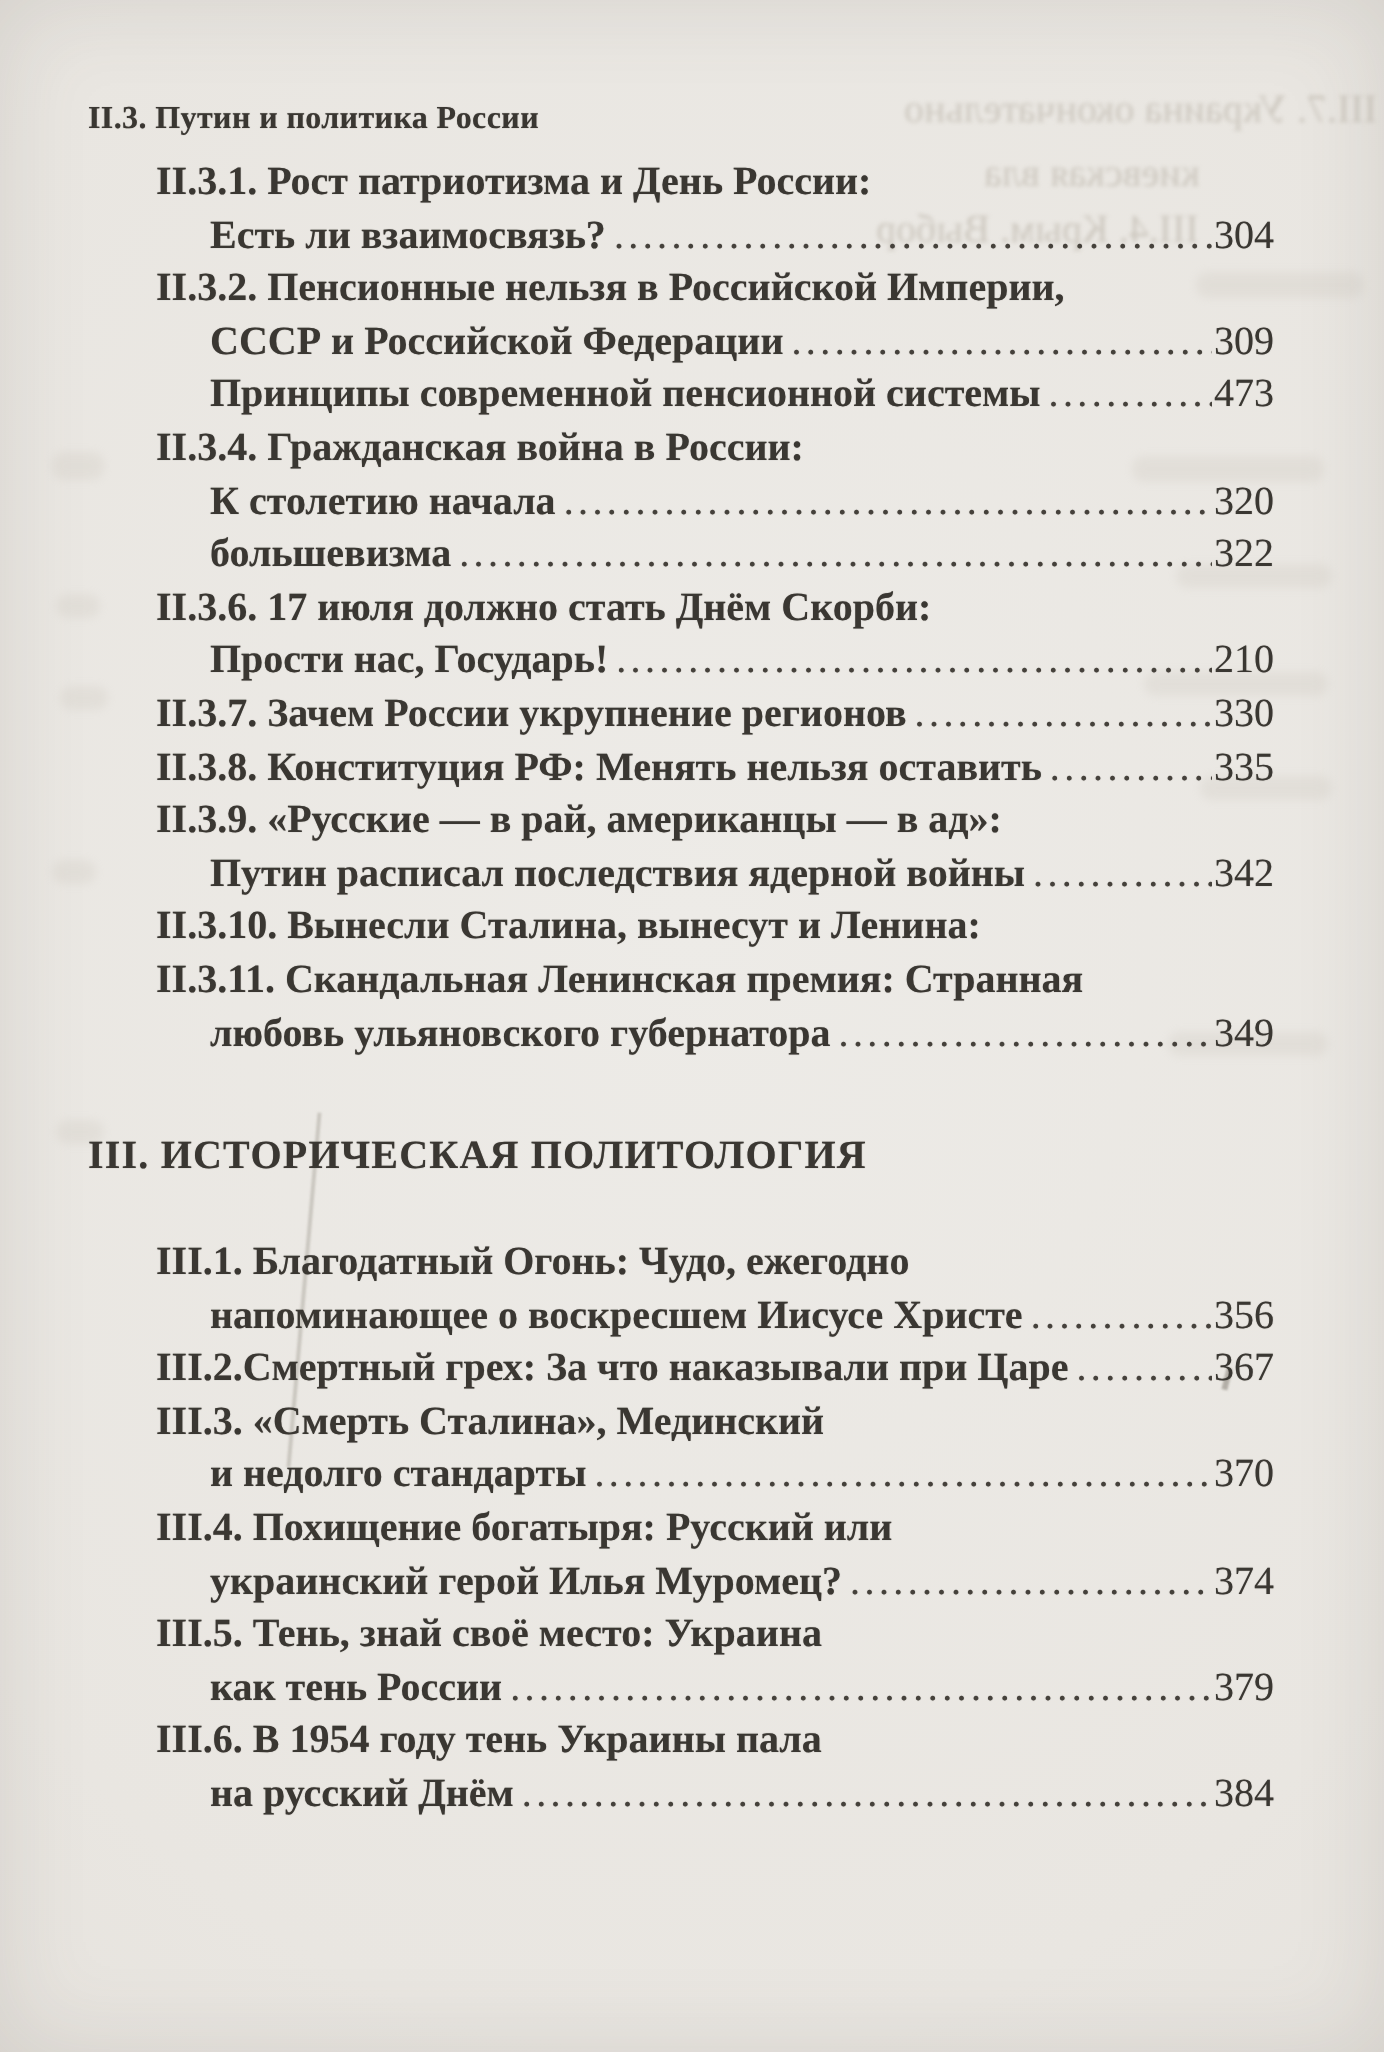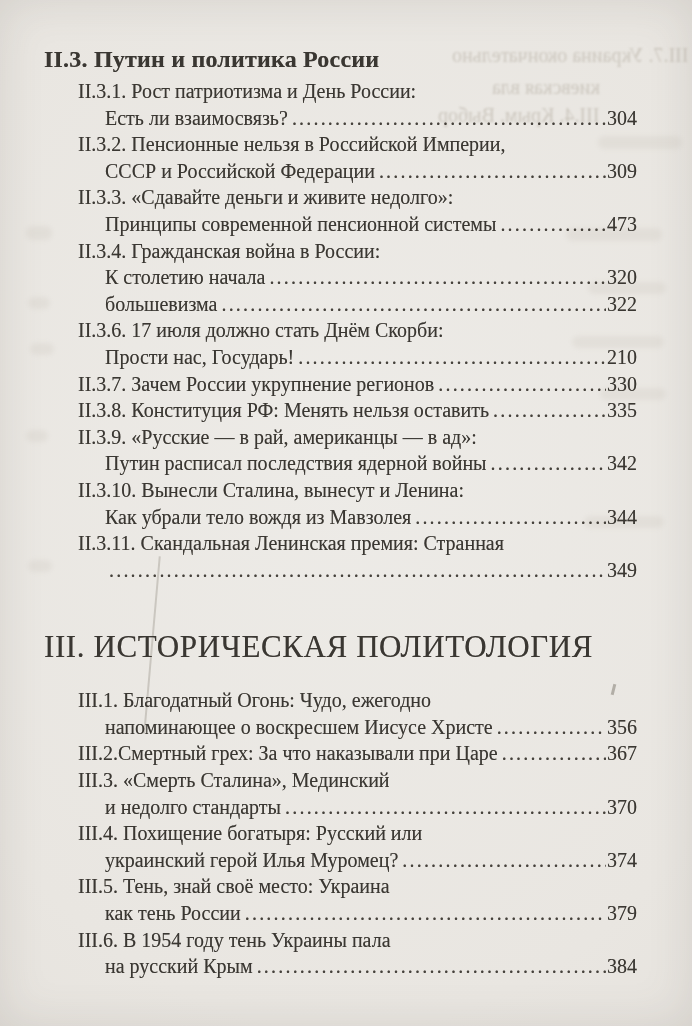--- a/index.html
+++ b/index.html
@@ -57,48 +57,48 @@
     filter: blur(0.4px);
   }
   
   .content {
     position: absolute;
     left: 44px;
     right: 55px;
     top: 46px;
   }
   .toc-subheading {
-    font-size: 24px;
+    font-size: 16px;
     font-weight: 700;
     line-height: 27px;
     margin-bottom: 5px;
     letter-spacing: 0.2px;
     text-shadow: 0 0 0.5px rgba(55, 50, 44, 0.55);
   }
   .toc-heading {
-    font-size: 31px;
-    font-weight: 400;
+    font-size: 20px;
+    font-weight: 700;
     line-height: 32px;
-    margin-top: 48px;
+    margin-top: 32px;
     margin-bottom: 24px;
     letter-spacing: 0.6px;
     text-shadow: 0 0 0.5px rgba(55, 50, 44, 0.5);
   }
   .entries {
     font-size: 20px;
     line-height: 26.6px;
   }
   .line {
     display: flex;
     align-items: baseline;
     text-shadow: 0 0 0.5px rgba(55, 50, 44, 0.45);
   }
   .line.first { padding-left: 34px; }
   .line.cont  { padding-left: 61px; }
-  .line-text { white-space: nowrap; }
+  .line-text { white-space: nowrap; font-weight: bold; }
   .leader {
     flex: 1 1 auto;
     overflow: hidden;
     white-space: nowrap;
     margin: 0 1px 0 4px;
     color: #45413b;
   }
   .leader::after {
     content: "....................................................................................................................................";
     letter-spacing: 2.2px;
@@ -150,23 +150,20 @@
           <div class="line first">
             <span class="line-text">II.3.2. Пенсионные нельзя в Российской Империи,</span>
           </div>
           <div class="line cont">
             <span class="line-text">СССР и Российской Федерации</span>
             <span class="leader"></span>
             <span class="page-num">309</span>
           </div>
         </div>
         <div class="entry">
-          <div class="line first">
-            <span class="line-text">II.3.3. «Сдавайте деньги и живите недолго»:</span>
-          </div>
           <div class="line cont">
             <span class="line-text">Принципы современной пенсионной системы</span>
             <span class="leader"></span>
             <span class="page-num">473</span>
           </div>
         </div>
         <div class="entry">
           <div class="line first">
             <span class="line-text">II.3.4. Гражданская война в России:</span>
           </div>
@@ -214,31 +211,27 @@
           <div class="line cont">
             <span class="line-text">Путин расписал последствия ядерной войны</span>
             <span class="leader"></span>
             <span class="page-num">342</span>
           </div>
         </div>
         <div class="entry">
           <div class="line first">
             <span class="line-text">II.3.10. Вынесли Сталина, вынесут и Ленина:</span>
           </div>
-          <div class="line cont">
-            <span class="line-text">Как убрали тело вождя из Мавзолея</span>
-            <span class="leader"></span>
-            <span class="page-num">344</span>
-          </div>
         </div>
         <div class="entry">
           <div class="line first">
             <span class="line-text">II.3.11. Скандальная Ленинская премия: Странная</span>
           </div>
           <div class="line cont">
+            <span class="line-text">любовь ульяновского губернатора</span>
             <span class="leader"></span>
             <span class="page-num">349</span>
           </div>
         </div>
       </div>
     <div class="toc-heading">III. ИСТОРИЧЕСКАЯ ПОЛИТОЛОГИЯ</div>
     <div class="entries" id="entries-part3">
         <div class="entry">
           <div class="line first">
             <span class="line-text">III.1. Благодатный Огонь: Чудо, ежегодно</span>
@@ -284,21 +277,21 @@
             <span class="line-text">как тень России</span>
             <span class="leader"></span>
             <span class="page-num">379</span>
           </div>
         </div>
         <div class="entry">
           <div class="line first">
             <span class="line-text">III.6. В 1954 году тень Украины пала</span>
           </div>
           <div class="line cont">
-            <span class="line-text">на русский Крым</span>
+            <span class="line-text">на русский Днём</span>
             <span class="leader"></span>
             <span class="page-num">384</span>
           </div>
         </div>
       </div>
   </div>
 
 </div>
 
 </body></html>

